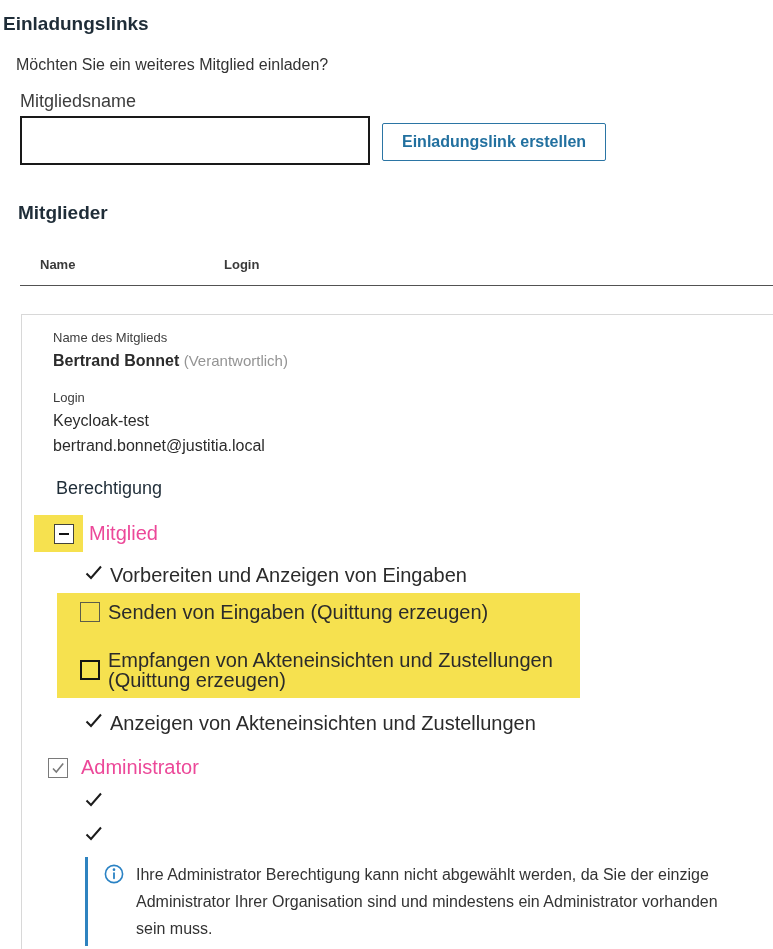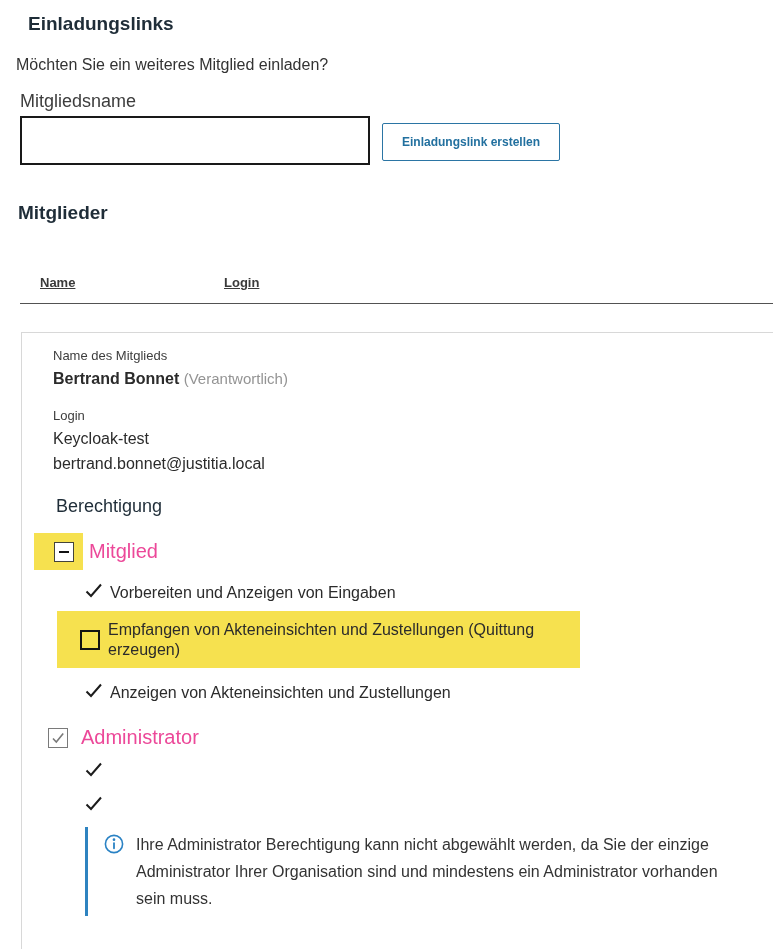--- a/index.html
+++ b/index.html
@@ -1,32 +1,32 @@
 <!DOCTYPE html>
 <html lang="de"><head>
 <meta charset="utf-8">
 <style>
   * { margin:0; padding:0; box-sizing:border-box; }
   html,body { width:773px; height:949px; background:#fff; overflow:hidden;
               font-family:"Liberation Sans", sans-serif; color:#2f2f2f; }
 
   
-  .invite-title { margin:13px 0 0 28px; font-size:19px; font-weight:600; color:#1f2d38; }
+  .invite-title { margin:13px 0 0 3px; font-size:19px; font-weight:600; color:#1f2d38; }
   .invite-question { margin:21px 0 0 16px; font-size:16px; color:#333; }
   .field-label-sm { display:block; margin:17px 0 4px 20px; font-size:18px; color:#3d3d3d; }
   .invite-row { display:flex; align-items:flex-start; margin-left:20px; }
   .invite-input { width:350px; height:49px; border:2px solid #191919; border-radius:0;
                   font-size:16px; padding:0 10px; outline:none; background:#fff; }
   .create-btn { margin:7px 0 0 12px; height:38px; padding:0 19px; background:#fff;
                 border:1.5px solid #2b75a4; border-radius:2px; color:#22709F;
-                font-family:"Liberation Sans", sans-serif; font-size:12px; font-weight:700; cursor:pointer; }
+                font-family:"Liberation Sans", sans-serif; font-size:16px; font-weight:700; cursor:pointer; }
 
   
   .members-title { margin:37px 0 0 18px; font-size:19px; font-weight:600; color:#1f2d38; }
-  .table-head { display:flex; margin:51px 0 0 40px; font-size:13px; font-weight:600; color:#3a3a3a;text-decoration:underline; }
+  .table-head { display:flex; margin:33px 0 0 40px; font-size:13px; font-weight:600; color:#3a3a3a; }
   .col-name { width:184px; }
   .table-divider { border:none; border-top:1px solid #525252; margin:13px 0 0 20px; width:753px; }
 
   
   .member-card { margin:28px 0 0 21px; width:790px; border:1px solid #d8d8d8;
                  padding:15px 0 60px 0; min-height:700px; background:#fff; }
   .card-label { font-size:13px; color:#3d3d3d; margin:0 0 3px 31px; }
   .card-value { font-size:16px; color:#2b2b2b; margin-left:31px; line-height:25px; }
   .member-name { font-weight:700; }
   .role-note { font-size:15px; color:#949494; font-weight:400; }
@@ -45,21 +45,21 @@
   .role-row { display:flex; align-items:center; margin-left:26px; }
   .role-row .role-label { margin-left:13px; font-size:20px; color:#ec4899;text-align:right; }
 
   .chip { margin-left:12px; background:#F6E14F; width:49px; height:37px;
           display:flex; align-items:center; padding-left:20px; flex:none; }
   .role-row--chip { margin-left:0; }
   .role-row--chip .role-label { margin-left:6px; }
 
   .perm-item { display:flex; align-items:flex-start; margin:14px 0 14px 62px; }
   .perm-item .check-icon { flex:none; margin-top:1px; }
-  .perm-item .perm-label { margin-left:7px; font-size:16px; line-height:26px;
+  .perm-item .perm-label { margin-left:7px; font-size:20px; line-height:26px;
                            color:#2b2b2b; max-width:500px; }
 
   .yellow-block { background:#F6E14F; margin-left:35px; width:523px; padding:9px 0 8px 0; }
   .yellow-block .perm-item { margin:0 0 0 23px; align-items:center; }
   .yellow-block .perm-item + .perm-item { margin-top:28px; }
   .yellow-block .perm-label { margin-left:8px; line-height:20px; }
 
   .row-mitglied { margin-top:16px; }
   .first-sub { margin-top:10px; }
   .pre-yellow-gap { margin-bottom:5px; }
@@ -119,20 +119,24 @@
 
   <div class="perm-item first-sub pre-yellow-gap">
     <svg class="check-icon" width="19" height="19" viewBox="0 0 19 19">
       <path d="M2.5 10.5 L7 15 L17 3.5" fill="none" stroke="#1c1c1c" stroke-width="2"></path>
     </svg>
     <span class="perm-label">Vorbereiten und Anzeigen von Eingaben</span>
   </div>
 
   <div class="yellow-block">
     <div class="perm-item">
+      <span class="cb cb--thin" role="checkbox" aria-checked="false"></span>
+      <span class="perm-label">Senden von Eingaben (Quittung erzeugen)</span>
+    </div>
+    <div class="perm-item">
       <span class="cb cb--thick" role="checkbox" aria-checked="false"></span>
       <span class="perm-label">Empfangen von Akteneinsichten und Zustellungen (Quittung erzeugen)</span>
     </div>
   </div>
 
   <div class="post-yellow">
     <div class="perm-item">
       <svg class="check-icon" width="19" height="19" viewBox="0 0 19 19">
         <path d="M2.5 10.5 L7 15 L17 3.5" fill="none" stroke="#1c1c1c" stroke-width="2"></path>
       </svg>

